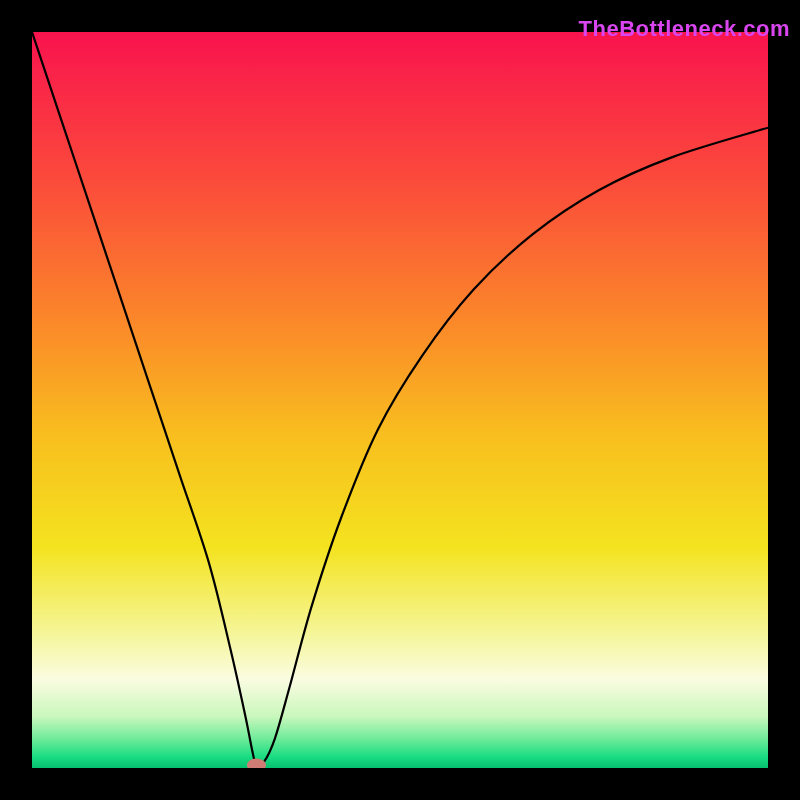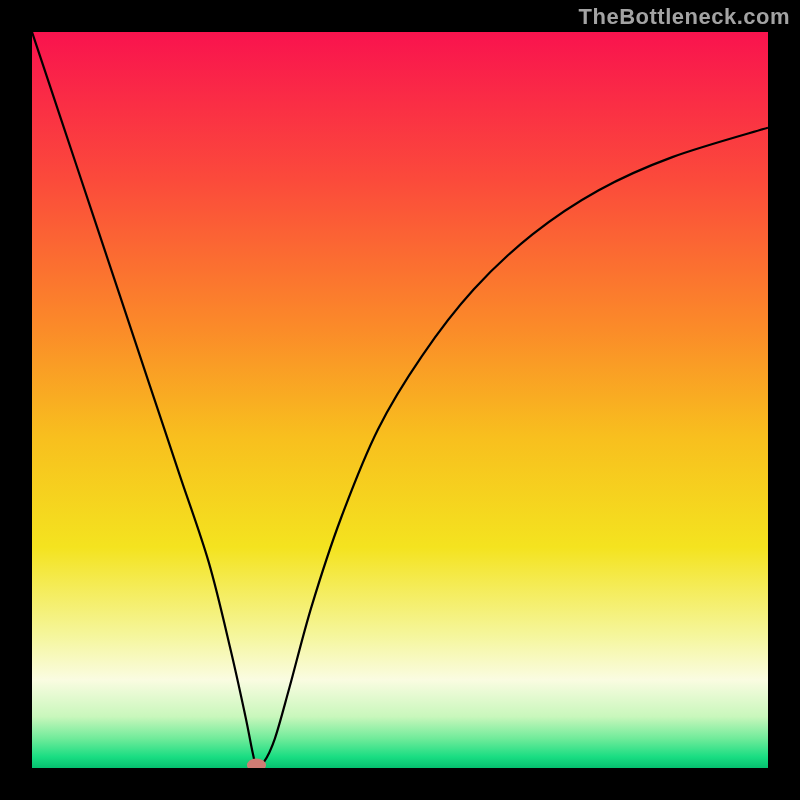--- a/index.html
+++ b/index.html
@@ -12,23 +12,23 @@
     overflow: hidden;
   }
   .frame {
     position: relative;
     width: 800px;
     height: 800px;
     background: #000;
   }
   .watermark {
     position: absolute;
-    top: 4px;
+    top: 16px;
     right: 10px;
-    color: #a3a3a3;
+    color: #d946ef;
     font-size: 22px;
     font-weight: 600;
     letter-spacing: 0.5px;
     user-select: none;
     z-index: 20;
   }
   .plot-area {
     position: absolute;
     left: 32px;
     top: 32px;

